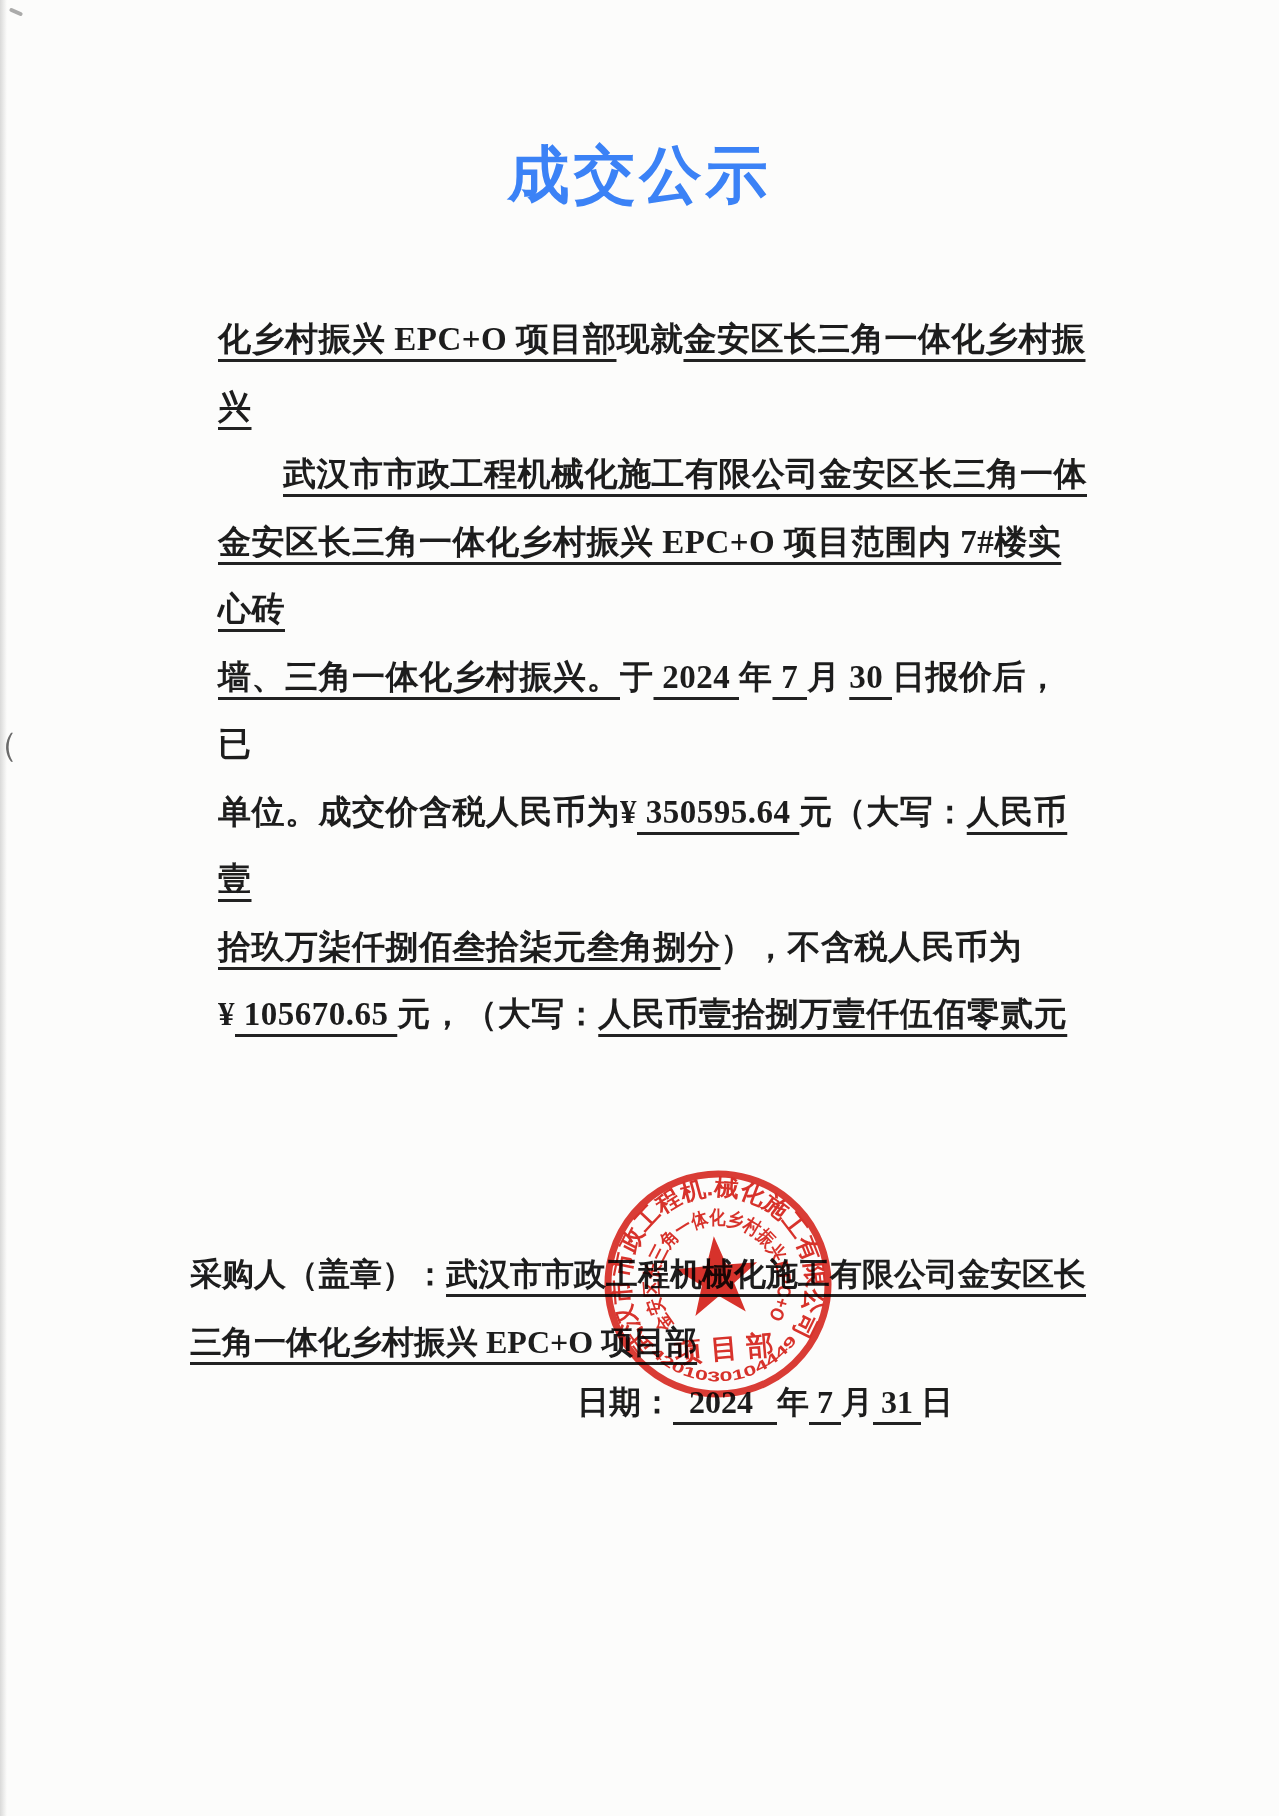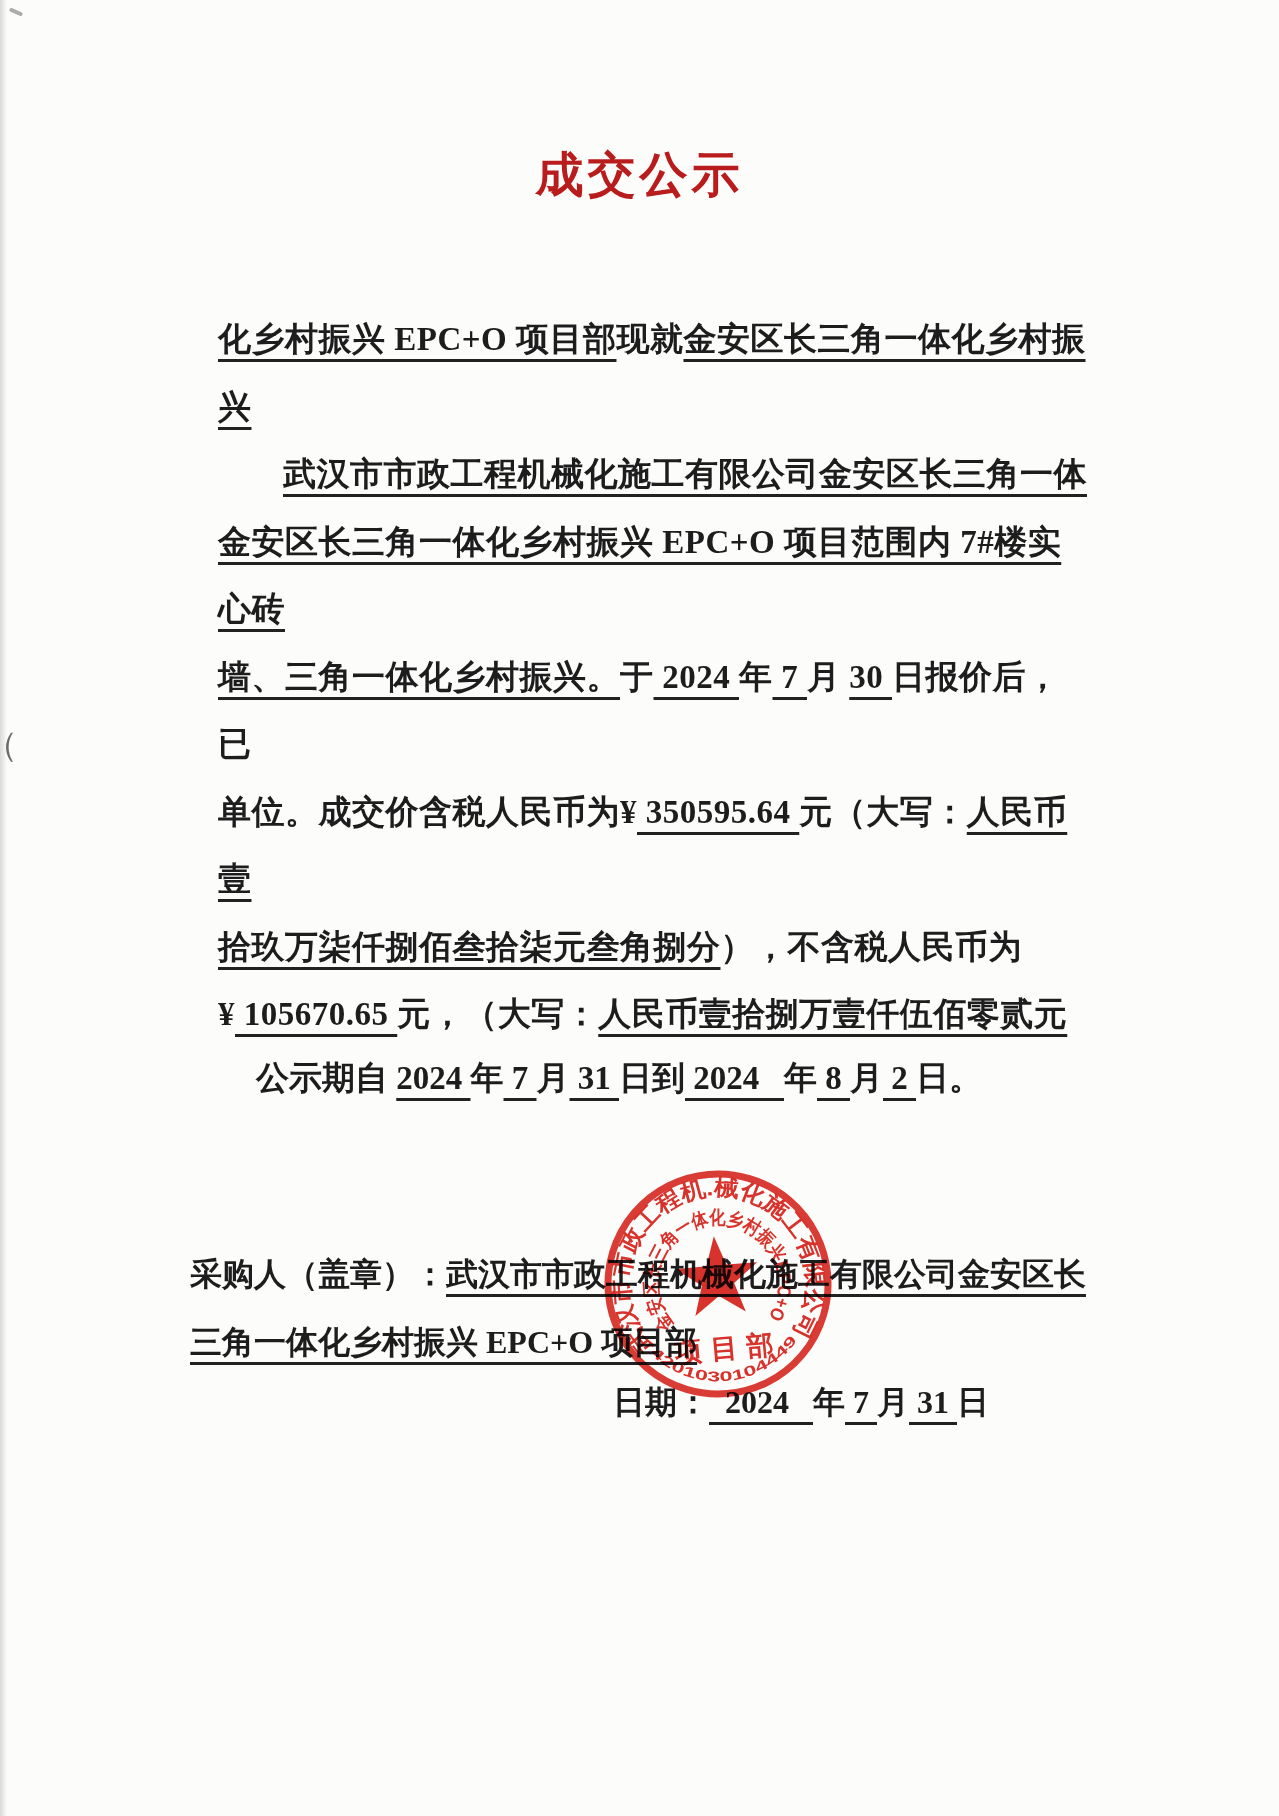--- a/index.html
+++ b/index.html
@@ -24,24 +24,24 @@
   }
   .artifact-speck {
     position: absolute; left: 9px; top: 10px; width: 14px; height: 4px;
     background: rgba(90,90,90,.5); border-radius: 2px; transform: rotate(24deg);
   }
   .doc-title {
     position: absolute; top: 140px; left: 0; width: 100%;
     text-align: center;
     font-family: "Liberation Sans", "DejaVu Sans", sans-serif;
     font-weight: 900;
-    font-size: 48px;
+    font-size: 62px;
     letter-spacing: 4px;
     line-height: 70px;
-    color: #b91c1c;
+    color: #3b82f6;
   }
   .body-par {
     position: absolute; left: 218px; top: 306px; width: 872px;
     font-size: 33px; line-height: 67.5px; font-weight: 600;
     letter-spacing: .5px;
   }
   .tline { white-space: pre-wrap; }
   .tline.indent { text-indent: 65px; }
   .u {
     text-decoration: underline;
@@ -53,21 +53,21 @@
     position: absolute; left: 218px; top: 1045px; width: 900px;
     padding-left: 38px;
     font-size: 33px; line-height: 67.5px; font-weight: 600;
     white-space: pre-wrap;
   }
   .purchaser {
     position: absolute; left: 190px; top: 1241px; width: 940px;
     font-size: 32px; line-height: 67.5px; font-weight: 600;
   }
   .date-line {
-    position: absolute; left: 613px; top: 1369px; width: 560px;
+    position: absolute; left: 577px; top: 1369px; width: 560px;
     font-size: 32px; line-height: 67.5px; font-weight: 600;
     white-space: pre-wrap;
   }
   .seal {
     position: absolute; left: 568px; top: 1134px;
     width: 300px; height: 300px;
     transform: rotate(-5deg);
     mix-blend-mode: multiply;
     opacity: .93;
   }
@@ -87,21 +87,20 @@
   <div class="body-par">
       <div class="tline"><span class="u">化乡村振兴 EPC+O 项目部</span><span>现就</span><span class="u">金安区长三角一体化乡村振兴</span></div>
       <div class="tline indent"><span class="u">武汉市市政工程机械化施工有限公司金安区长三角一体</span></div>
       <div class="tline"><span class="u">金安区长三角一体化乡村振兴 EPC+O 项目范围内 7#楼实心砖</span></div>
       <div class="tline"><span class="u">墙、三角一体化乡村振兴。</span><span>于</span><span class="u"> 2024 </span><span>年</span><span class="u"> 7 </span><span>月 </span><span class="u">30 </span><span>日报价后，已</span></div>
       <div class="tline"><span>单位。成交价含税人民币为¥</span><span class="u"> 350595.64 </span><span>元（大写：</span><span class="u">人民币壹</span></div>
       <div class="tline"><span class="u">拾玖万柒仟捌佰叁拾柒元叁角捌分</span><span>），不含税人民币为</span></div>
       <div class="tline"><span>¥</span><span class="u"> 105670.65 </span><span>元，（大写：</span><span class="u">人民币壹拾捌万壹仟伍佰零贰元</span></div>
     </div>
 
-  <div class="publicity"><span>公示期自 </span><span class="u">2024 </span><span>年</span><span class="u"> 7 </span><span>月</span><span class="u"> 31 </span><span>日到</span><span class="u"> 2024   </span><span>年</span><span class="u"> 8 </span><span>月</span><span class="u"> 2 </span><span>日。</span></div>
 
   <div class="purchaser">
       <div class="tline"><span>采购人（盖章）：</span><span class="u">武汉市市政工程机械化施工有限公司金安区长</span></div>
       <div class="tline"><span class="u">三角一体化乡村振兴 EPC+O 项目部</span></div>
     </div>
 
   <div class="date-line"><span>日期：</span><span class="u">  2024   </span><span>年</span><span class="u"> 7 </span><span>月</span><span class="u"> 31 </span><span>日</span></div>
 
   <svg class="seal" viewBox="0 0 300 300" width="300" height="300">
     <g fill="#d8221a">

